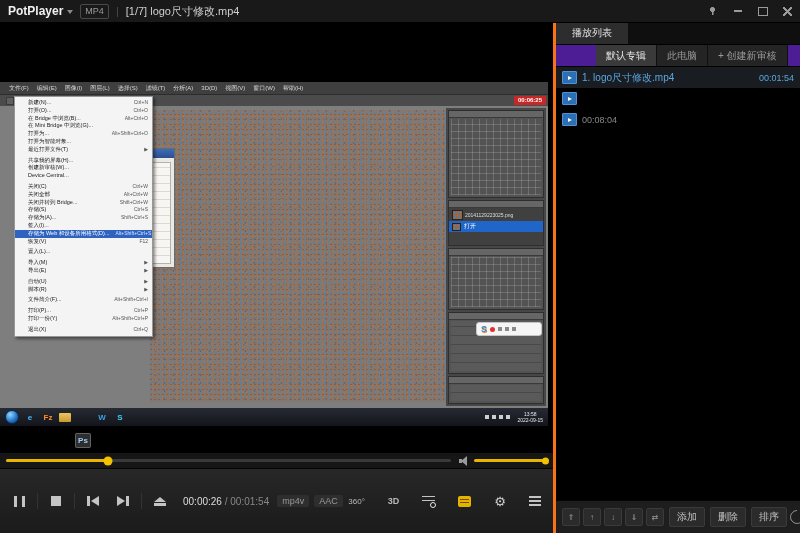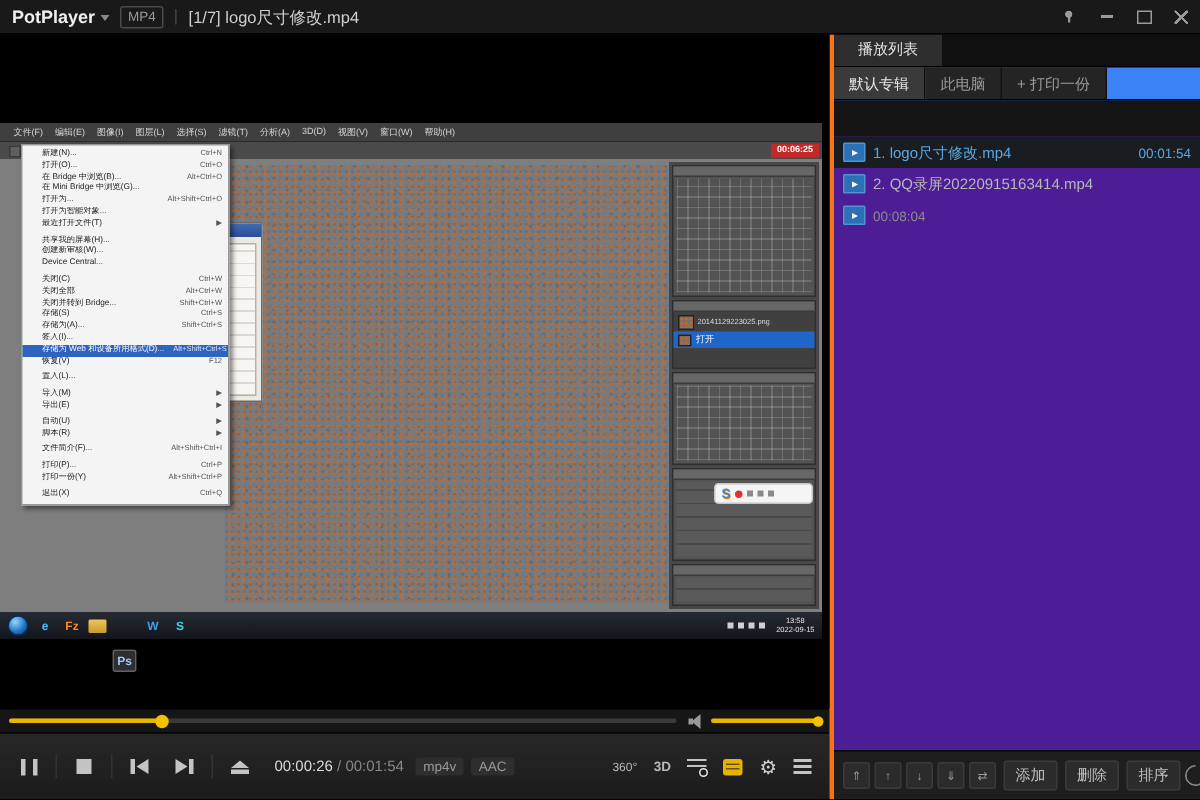--- a/index.html
+++ b/index.html
@@ -130,65 +130,65 @@
   .spk::before { content:""; position:absolute; left:0; top:3px; width:3px; height:4px; background:#9a9a9a; }
   .spk::after { content:""; position:absolute; left:2px; top:0; width:0; height:0;
                 border-top:5px solid transparent; border-bottom:5px solid transparent;
                 border-right:6px solid #9a9a9a; }
   .vol-track { flex:1; height:3px; background:#e8b500; position:relative; border-radius:2px; }
   .vol-thumb { position:absolute; right:0; top:50%; transform:translate(2px,-50%); width:7px; height:7px;
                border-radius:50%; background:#f2c200; }
 
   
   .controlbar { height:32px; background:linear-gradient(#272727,#1b1b1b); border-top:1px solid #050505;
-                display:flex; align-items:center; padding:6px 4px; }
+                display:flex; align-items:center; padding:16px 4px; }
   .t-btn { width:30px; height:26px; display:flex; align-items:center; justify-content:center; gap:1px; }
   .sh-pause { width:9px; height:11px; border-left:3.5px solid #c4c4c4; border-right:3.5px solid #c4c4c4; box-sizing:border-box; width:11px;}
   .sh-stop { width:10px; height:10px; background:#c4c4c4; }
   .bar9 { width:2.5px; height:10px; background:#c4c4c4; }
   .tri-l { width:0; height:0; border-top:5px solid transparent; border-bottom:5px solid transparent;
            border-right:8px solid #c4c4c4; }
   .tri-r { width:0; height:0; border-top:5px solid transparent; border-bottom:5px solid transparent;
            border-left:8px solid #c4c4c4; }
   .ej { display:flex; flex-direction:column; align-items:center; }
   .ej-tri { width:0; height:0; border-left:6px solid transparent; border-right:6px solid transparent;
             border-bottom:5px solid #c4c4c4; }
   .ej-bar { width:12px; height:2.5px; background:#c4c4c4; margin-top:1.5px; }
   .vdiv { width:1px; height:16px; background:#333; margin:0 3px; }
   .time-text { font-size:10px; margin:0 8px; white-space:nowrap; color:#888; }
   .time-text .cur { color:#ddd; }
   .codec-badge { background:#2e2e2e; color:#999; font-size:9px; padding:1px 5px; border-radius:2px;
                  margin-right:5px; }
-  .right-icons { margin-left:auto; display:flex; align-items:center; gap:11px; padding-right:8px; }
+  .right-icons { margin-left:auto; display:flex; align-items:center; gap:23px; padding-right:8px; }
   .vr { color:#b9b9b9; font-size:8px; }
   .threed { color:#b9b9b9; font-size:9px; font-weight:bold; }
   .ic-subq { width:13px; height:11px; position:relative; }
   .ic-subq::before { content:""; position:absolute; left:0; top:0; width:13px; height:8px;
     background:repeating-linear-gradient(180deg,#c4c4c4 0 1.5px, transparent 1.5px 4px); }
   .ic-subq::after { content:""; position:absolute; right:-1px; bottom:-1px; width:4px; height:4px;
     border:1.5px solid #e8e8e8; border-radius:50%; background:#1c1c1c; }
   .ic-mark { width:13px; height:11px; background:#e6b400; border-radius:2px; position:relative; }
   .ic-mark::before { content:""; position:absolute; left:2px; right:2px; top:3px; height:1.5px;
     background:#6b5200; box-shadow:0 3px 0 #6b5200; }
   .ic-gear { color:#cfcfcf; font-size:13px; line-height:13px; }
   .ic-menu { width:12px; height:10px;
     background:repeating-linear-gradient(180deg,#c4c4c4 0 2px, transparent 2px 4px); }
 
   
   .playlist { flex:1; background:#141414; border-left:3px solid #f97316; display:flex;
               flex-direction:column; min-width:0; }
   .pl-header { height:22px; background:#0f0f0f; display:flex; align-items:stretch; }
   .pl-tab { background:#2d2d2d; color:#e0e0e0; font-size:10px; padding:0 16px; display:flex;
             align-items:center; }
-  .album-tabs { height:21px; display:flex; background:#3b82f6; border-top:1px solid #000;
-                border-bottom:1px solid #000; }
+  .album-tabs { height:21px; display:flex; background:#4c1d95; border-top:1px solid #000;
+                border-bottom:1px solid #000;padding-left:40px; }
   .album-tab { padding:0 10px; display:flex; align-items:center; font-size:10px; color:#9a9a9a;
                background:#242424; border-right:1px solid #101010; white-space:nowrap; }
   .album-tab.active { background:#3a3a3a; color:#e8e8e8; }
-  .pl-items { flex:1; background:#4c1d95; overflow:hidden;margin-top:24px; }
+  .pl-items { flex:1; background:#000000; overflow:hidden; }
   .pl-item { height:21px; display:flex; align-items:center; gap:5px; padding:0 6px; font-size:10px;
              color:#b8b8b8; }
   .pl-item.active { background:#191d22; }
   .pl-item.active .pl-label, .pl-item.active .pl-dur { color:#5aa7e0; }
   .pl-ico { width:13px; height:11px; background:#2b6fb5; border:1px solid #4f93d2; border-radius:1px;
             flex:none; display:flex; align-items:center; justify-content:center; }
   .pl-ico::before { content:""; width:0; height:0; border-left:4px solid #fff;
                     border-top:2.5px solid transparent; border-bottom:2.5px solid transparent; }
   .pl-label { flex:1; white-space:nowrap; overflow:hidden; text-overflow:ellipsis; }
   .pl-dur { font-size:9px; color:#8a8a8a; flex:none; }
@@ -501,31 +501,30 @@
       </div>
     </div>
 
     <div class="playlist">
       <div class="pl-header">
         <div class="pl-tab">播放列表</div>
       </div>
       <div class="album-tabs">
           <div class="album-tab active">默认专辑</div>
           <div class="album-tab">此电脑</div>
-          <div class="album-tab">+ 打印一份</div>
+          <div class="album-tab">+ 创建新审核</div>
         </div>
       <div class="pl-items">
           <div class="pl-item active">
           <span class="pl-ico"></span>
           <span class="pl-label">1. logo尺寸修改.mp4</span>
           <span class="pl-dur">00:01:54</span>
         </div>
           <div class="pl-item">
           <span class="pl-ico"></span>
-          <span class="pl-label">2. QQ录屏20220915163414.mp4</span>
           <span class="pl-dur"></span>
         </div>
           <div class="pl-item">
           <span class="pl-ico"></span>
           <span class="pl-dur">00:08:04</span>
         </div>
         </div>
       <div class="pl-footer">
         <div style="display:flex;gap:3px;">
             <div class="nav-btn">⇑</div>

